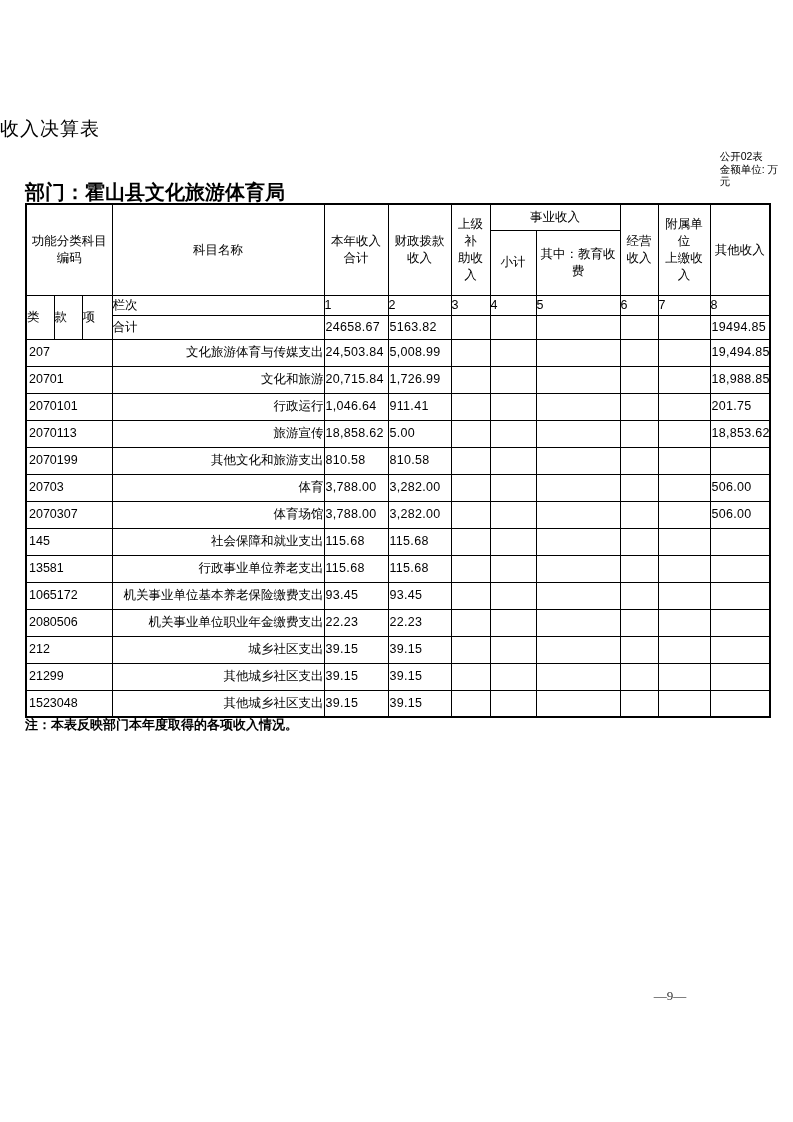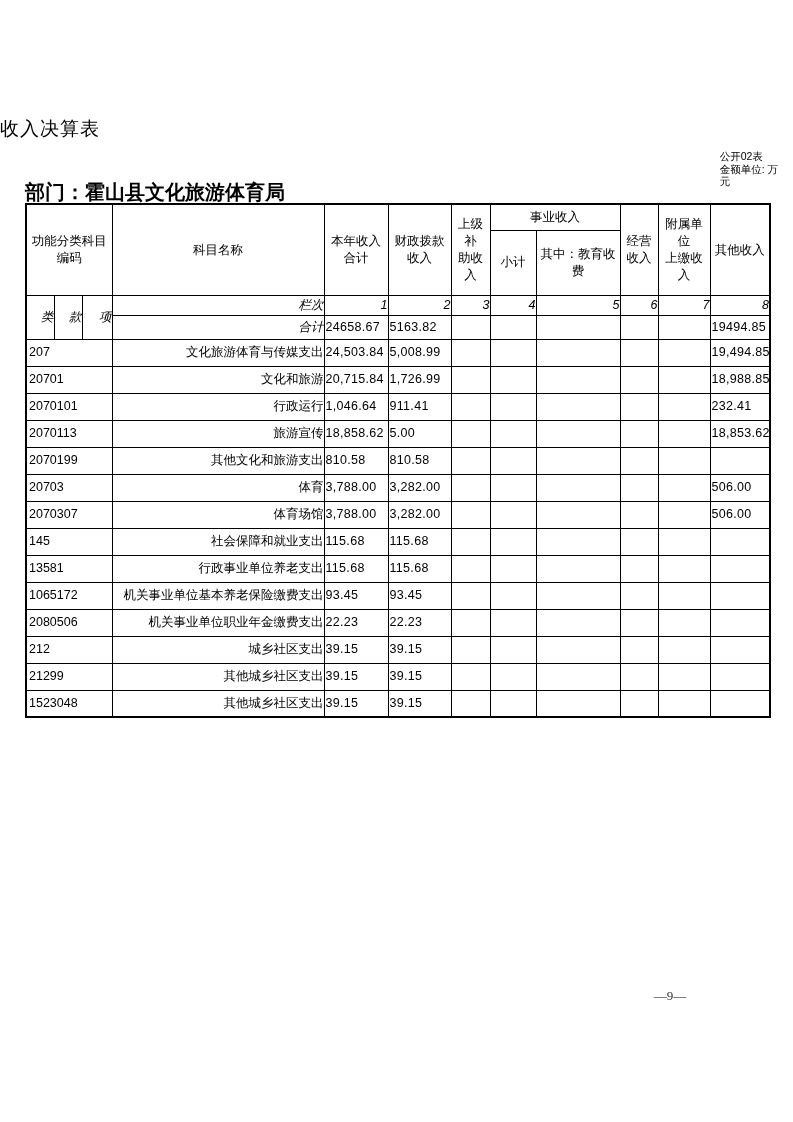--- a/index.html
+++ b/index.html
@@ -59,21 +59,21 @@
   .fin-table th {
     text-align: center;
     white-space: pre-line;
     padding: 4px;
   }
   .r1 { height: 19px; }
   .r2 { height: 65px; }
   .r3 { height: 20px; }
   .r4 { height: 24px; }
   .dr { height: 27px; }
-  .cell-center { text-align: right; font-style: italic; }
+  .cell-center { text-align: left; }
   .cell-code { text-align: left; padding-left: 2px; white-space: nowrap; }
   .cell-name { text-align: right; padding-left: 2px; white-space: nowrap; }
   .cell-num  { text-align: left; padding-left: 1px; white-space: nowrap; letter-spacing: 0.3px; }
   .note-line {
     position: absolute;
     top: 716px;
     left: 25px;
     font-size: 13px;
     font-weight: 600;
   }
@@ -197,21 +197,21 @@
     <tr class="dr">
       <td class="cell-code" colspan="3">2070101</td>
       <td class="cell-name">行政运行</td>
       <td class="cell-num">1,046.64</td>
       <td class="cell-num">911.41</td>
       <td class="cell-num"></td>
       <td class="cell-num"></td>
       <td class="cell-num"></td>
       <td class="cell-num"></td>
       <td class="cell-num"></td>
-      <td class="cell-num">232.41</td>
+      <td class="cell-num">201.75</td>
     </tr>
 
     <tr class="dr">
       <td class="cell-code" colspan="3">2070113</td>
       <td class="cell-name">旅游宣传</td>
       <td class="cell-num">18,858.62</td>
       <td class="cell-num">5.00</td>
       <td class="cell-num"></td>
       <td class="cell-num"></td>
       <td class="cell-num"></td>
@@ -345,16 +345,17 @@
       <td class="cell-num"></td>
       <td class="cell-num"></td>
       <td class="cell-num"></td>
       <td class="cell-num"></td>
       <td class="cell-num"></td>
       <td class="cell-num"></td>
     </tr>
   </tbody>
   </table>
 
+  <div class="note-line">注：本表反映部门本年度取得的各项收入情况。</div>
 
   <div class="page-num">—9—</div>
 
 </div>
 
 </body></html>

